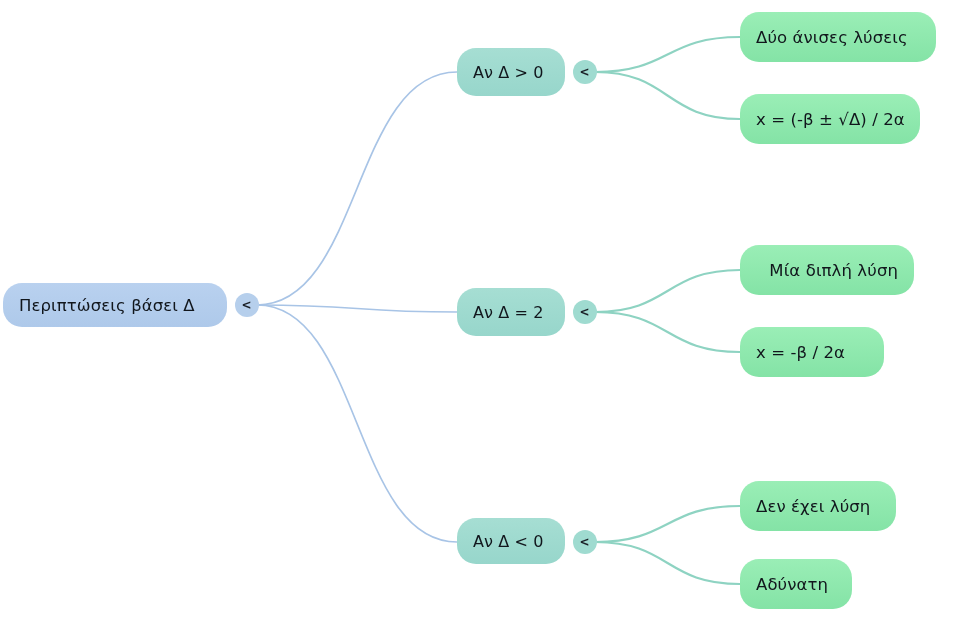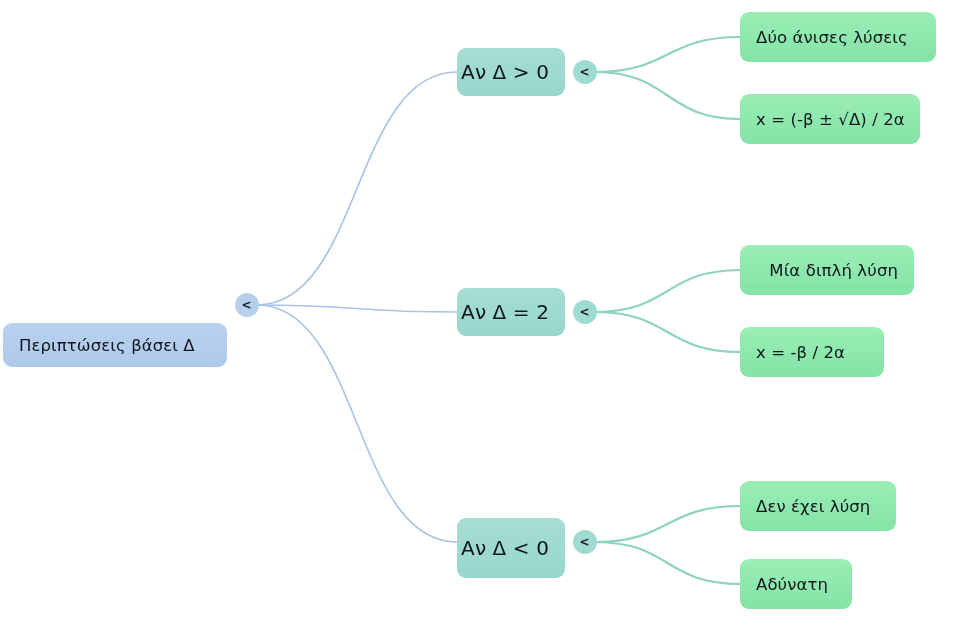--- a/index.html
+++ b/index.html
@@ -30,38 +30,37 @@
     width: 979px;
     height: 628px;
     pointer-events: none;
   }
 
   .node {
     position: absolute;
     box-sizing: border-box;
     display: flex;
     align-items: center;
-    border-radius: 9px;
+    border-radius: 19px;
     padding: 16px 16px;
     white-space: nowrap;
     color: #11161c;
     letter-spacing: 0.1px;
     user-select: none;
   }
 
   .node-root {
     background: linear-gradient(180deg, #b9d1ef 0%, #aec9ea 100%);
     font-size: 16.5px;
-    margin-top: 40px;
   }
 
   .node-branch {
     background: linear-gradient(180deg, #a6ded3 0%, #97d6cb 100%);
-    font-size: 20px;
-    justify-content: flex-end;
+    font-size: 16px;
+    justify-content: flex-start;
   }
 
   .node-leaf {
     background: linear-gradient(180deg, #9aeeb6 0%, #84e3a6 100%);
     font-size: 16.5px;
   }
 
   .toggle {
     position: absolute;
     width: 24px;
@@ -128,21 +127,21 @@
   <div class="toggle toggle-branch" id="toggle-branch-1" style="left: 573px; top: 300px;">
     <span>&lt;</span>
   </div>
   <div class="node node-leaf" id="node-leaf-1-0" style="left: 740px; top: 245px; width: 174px; height: 50px; justify-content: flex-end;">
     <span>Μία διπλή λύση</span>
   </div>
   <div class="node node-leaf" id="node-leaf-1-1" style="left: 740px; top: 327px; width: 144px; height: 50px;">
     <span>x = -β / 2α</span>
   </div>
 
-  <div class="node node-branch" id="node-branch-2" style="left: 457px; top: 518px; width: 108px; height: 60px;">
+  <div class="node node-branch" id="node-branch-2" style="left: 457px; top: 518px; width: 108px; height: 46px;">
     <span>Αν Δ &lt; 0</span>
   </div>
   <div class="toggle toggle-branch" id="toggle-branch-2" style="left: 573px; top: 530px;">
     <span>&lt;</span>
   </div>
   <div class="node node-leaf" id="node-leaf-2-0" style="left: 740px; top: 481px; width: 156px; height: 50px;">
     <span>Δεν έχει λύση</span>
   </div>
   <div class="node node-leaf" id="node-leaf-2-1" style="left: 740px; top: 559px; width: 112px; height: 50px;">
     <span>Αδύνατη</span>

